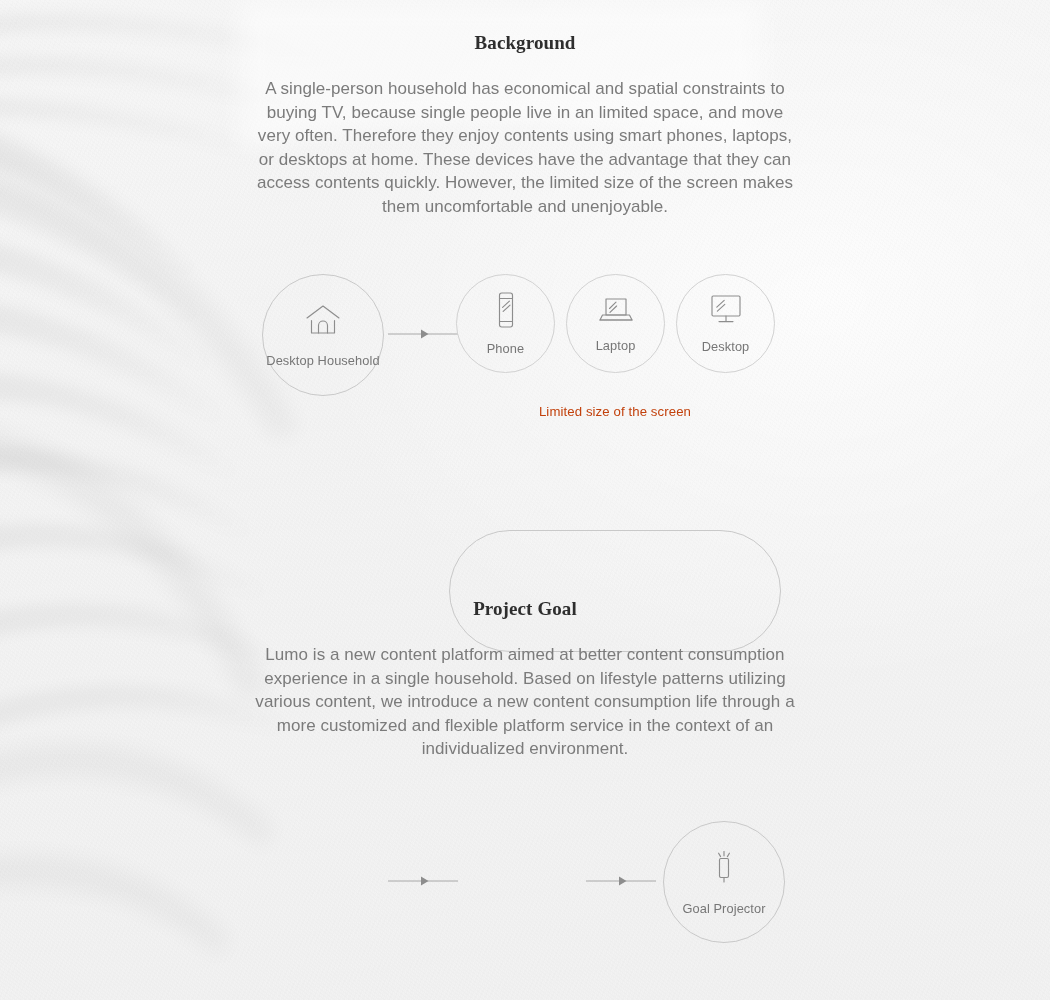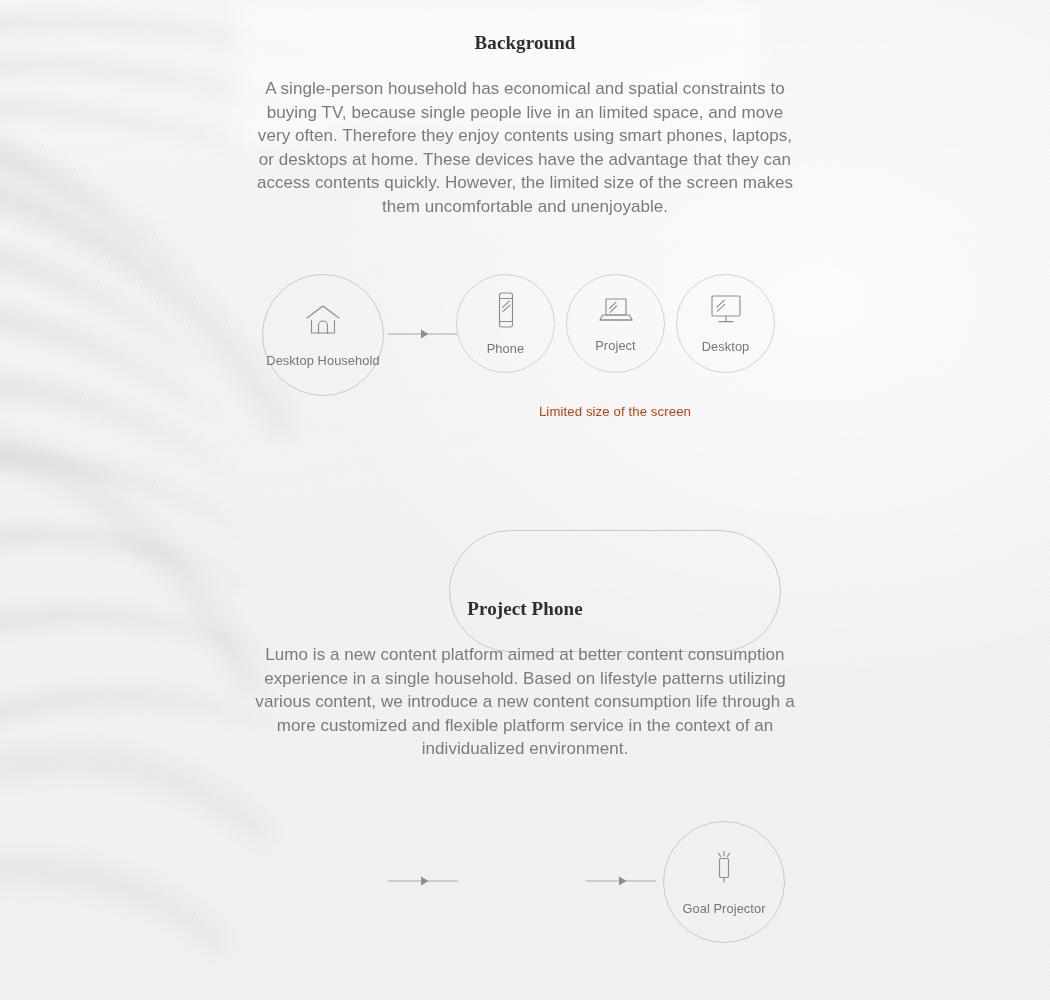--- a/index.html
+++ b/index.html
@@ -230,40 +230,40 @@
     <div class="node inner" style="left:566px; top:12px; width:99px; height:99px;">
       <span class="node-icon ico">
         <svg width="38" height="32" viewBox="0 0 38 32" aria-hidden="true">
           <path d="M9 5 L29 5 L29 21 L9 21 Z"></path>
           <path d="M5.5 21 L32.5 21 L35 26 L3 26 Z"></path>
           <line x1="3" y1="26" x2="35" y2="26"></line>
           <line x1="12.5" y1="14.5" x2="19" y2="8.2" stroke-width="1"></line>
           <line x1="13" y1="18.3" x2="19.6" y2="12" stroke-width="1"></line>
         </svg>
       </span>
-      <span class="node-label">Project</span>
+      <span class="node-label">Laptop</span>
     </div>
 
     <div class="node inner" style="left:676px; top:12px; width:99px; height:99px;">
       <span class="node-icon ico">
         <svg width="38" height="34" viewBox="0 0 38 34" aria-hidden="true">
           <rect x="5" y="3" width="28" height="20" rx="1.2"></rect>
           <line x1="19" y1="23" x2="19" y2="28"></line>
           <line x1="12" y1="28.6" x2="26" y2="28.6"></line>
           <line x1="9.8" y1="14.2" x2="17.2" y2="7.4" stroke-width="1"></line>
           <line x1="10.4" y1="18.2" x2="17.8" y2="11.4" stroke-width="1"></line>
         </svg>
       </span>
       <span class="node-label">Desktop</span>
     </div>
 
     <div class="group-caption" style="left:449px; top:142px; width:332px;">Limited size of the screen</div>
   </div>
 
-  <div class="section-title" style="top:598px;">Project Phone</div>
+  <div class="section-title" style="top:598px;">Project Goal</div>
 
   <div class="section-body" style="top:643px; left:255px; width:540px;">Lumo is a new content platform aimed at better content consumption experience in a single household. Based on lifestyle patterns utilizing various content, we introduce a new content consumption life through a more customized and flexible platform service in the context of an individualized environment.</div>
 
   <div class="diagram" style="left:0; top:820px; width:1050px; height:128px;">
 
 
     <div class="arrow" style="left:388px; top:55px; width:70px;">
       <svg width="70" height="12" viewBox="0 0 70 12" aria-hidden="true">
         <line x1="0" y1="6" x2="70" y2="6" stroke="#a8a8a8" stroke-width="1"></line>
         <polygon class="filled" points="33,1.6 40.5,6 33,10.4" fill="#8d8d8d"></polygon>

